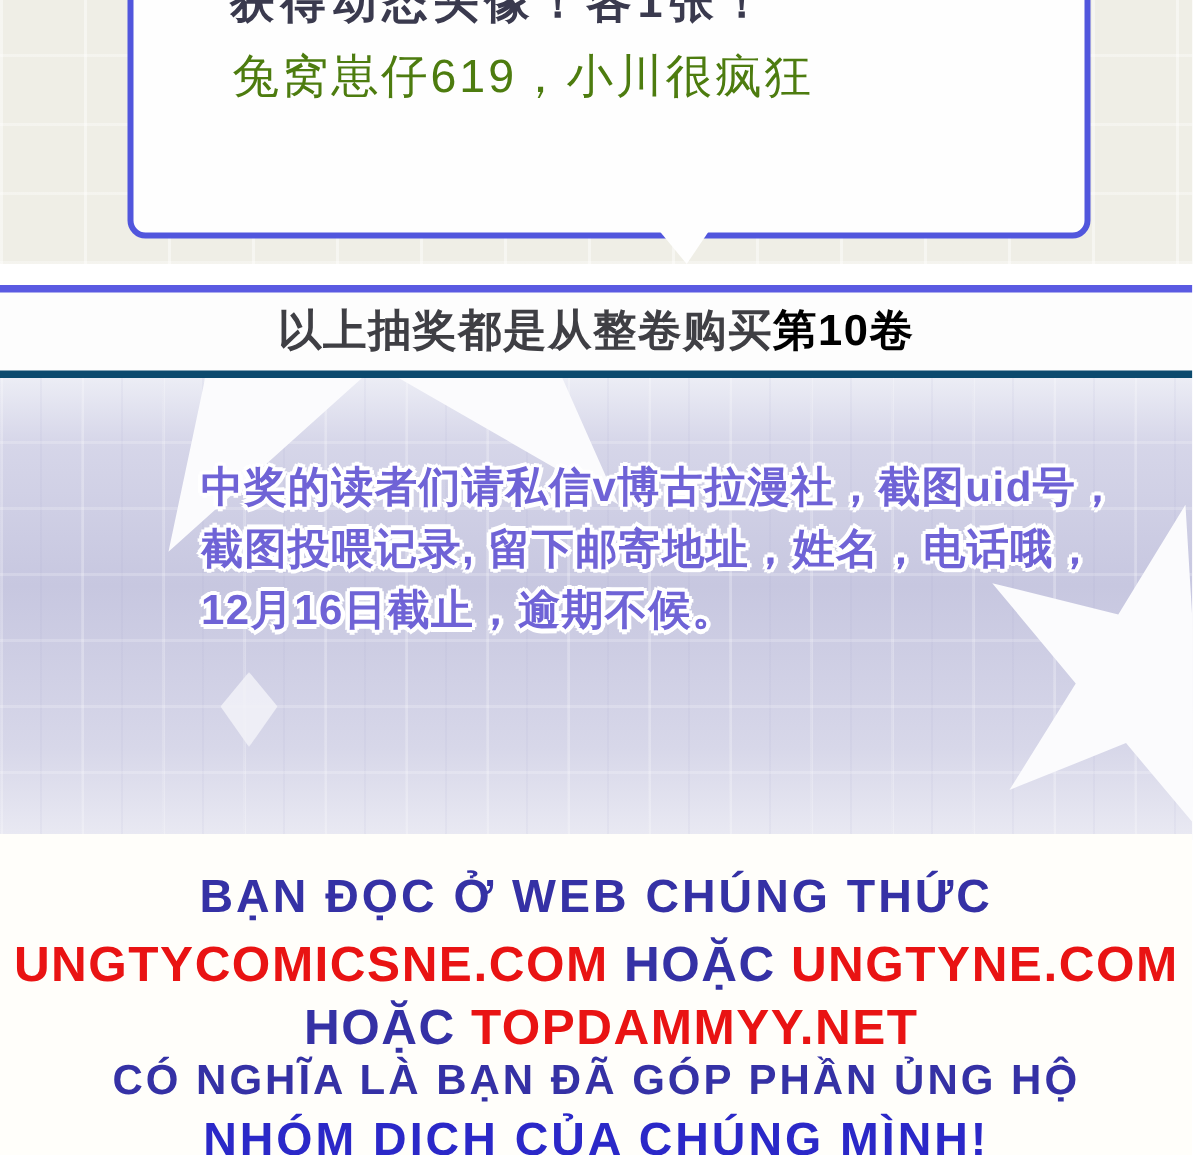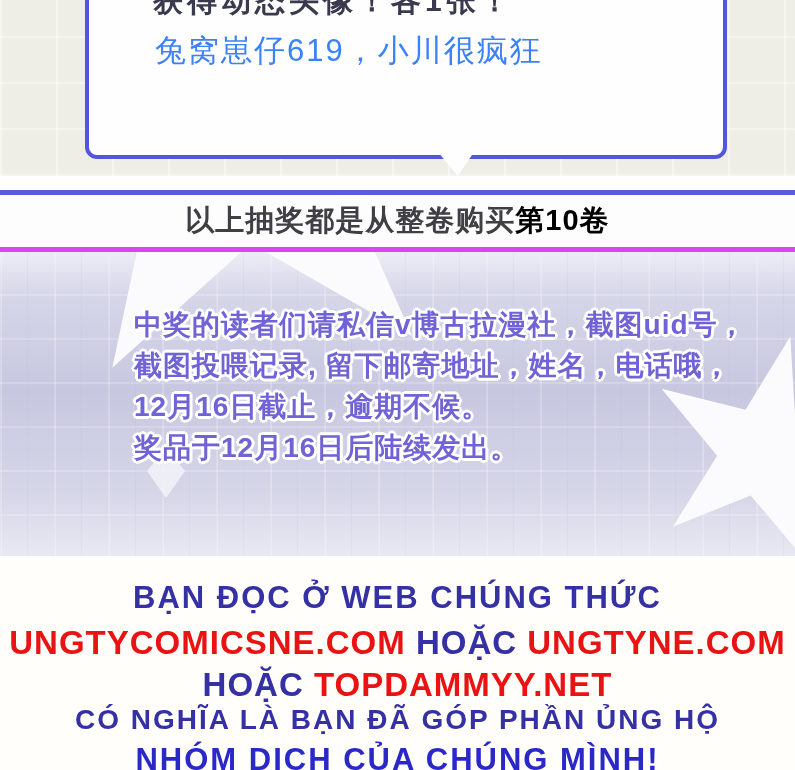--- a/index.html
+++ b/index.html
@@ -25,35 +25,35 @@
     background:#fefefe;border:4px solid #5156dd;border-radius:12px;
     overflow:hidden;
   }
   .clipped-heading{
     position:absolute;left:64px;top:43px;
     font-size:30px;font-weight:bold;color:#3a3a4e;
     letter-spacing:4px;white-space:nowrap;
   }
   .winner-line{
     position:absolute;left:66px;top:92px;
-    font-size:31px;color:#3b82f6;letter-spacing:2px;white-space:nowrap;
+    font-size:31px;color:#4d7c0f;letter-spacing:2px;white-space:nowrap;
   }
   .bubble-tail{
     position:absolute;left:438px;top:152px;width:36px;height:24px;
     background:#fefefe;
     clip-path:polygon(0 0,100% 0,55% 100%);
   }
 
   
   .banner{
     position:absolute;left:0;top:190px;width:795px;height:62px;
     box-sizing:border-box;
     background:#fdfdfd;
     border-top:5px solid #5a5ae2;
-    border-bottom:5px solid #d946ef;
+    border-bottom:5px solid #0c4a6e;
     display:flex;align-items:center;justify-content:center;
     font-size:29px;font-weight:bold;color:#3f3f44;letter-spacing:1px;
     white-space:nowrap;
   }
   .banner .hl{color:#000000;}
 
   
   .sec-mid{
     position:absolute;left:0;top:252px;width:795px;height:308px;
     background:linear-gradient(180deg,#ecedf5 0%,#d6d6e9 14%,#c7c7e0 45%,#d7d7e9 80%,#eaeaf3 100%);
@@ -122,21 +122,20 @@
   </div>
 
   <div class="sec-mid">
     <div class="star star-big"></div>
     <div class="star star-right"></div>
     <div class="diamond"></div>
     <div class="notice-text">
       <div>中奖的读者们请私信v博古拉漫社，截图uid号，</div>
       <div>截图投喂记录, 留下邮寄地址，姓名，电话哦，</div>
       <div>12月16日截止，逾期不候。</div>
-      <div>奖品于12月16日后陆续发出。</div>
     </div>
   </div>
 
   <div class="sec-bot">
     <div class="f-line f1">BẠN ĐỌC Ở WEB CHÚNG THỨC</div>
     <div class="f-line f2"><span class="red">UNGTYCOMICSNE.COM</span><span> HOẶC </span><span class="red">UNGTYNE.COM</span></div>
     <div class="f-line f3"><span>HOẶC </span><span class="red">TOPDAMMYY.NET</span></div>
     <div class="f-line f4">CÓ NGHĨA LÀ BẠN ĐÃ GÓP PHẦN ỦNG HỘ</div>
     <div class="f-line f5">NHÓM DỊCH CỦA CHÚNG MÌNH!</div>
   </div>

